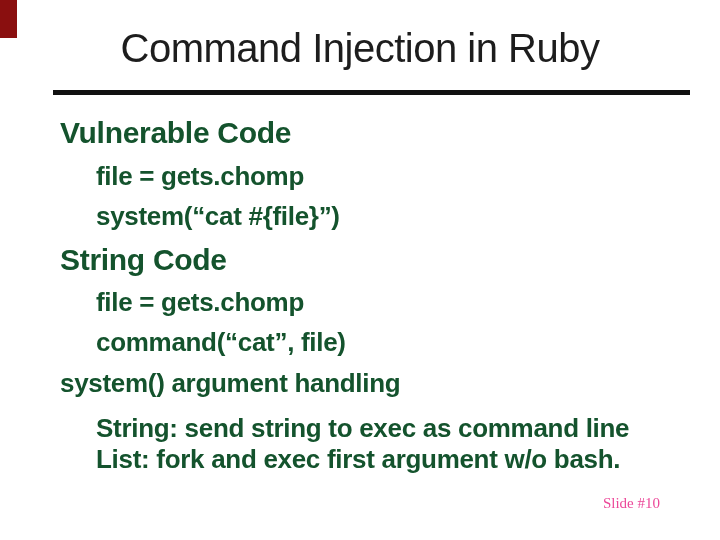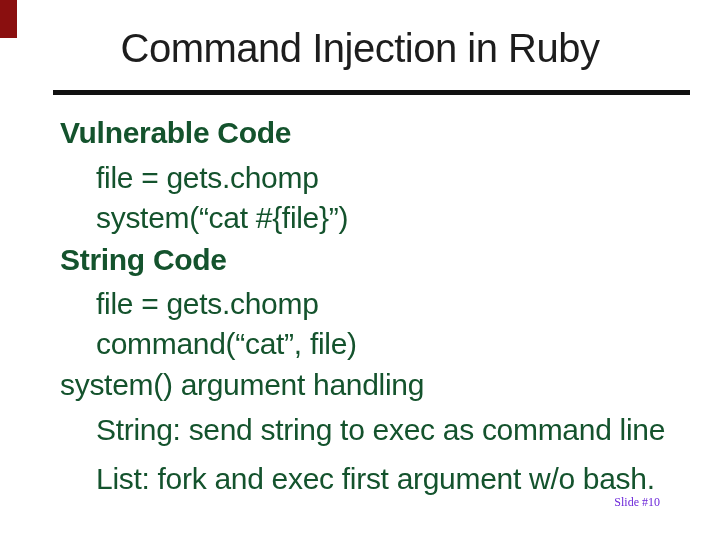--- a/index.html
+++ b/index.html
@@ -49,38 +49,38 @@
     color: #14532d;
   }
   .line.h1 {
     left: 60px;
     font-size: 30px;
     font-weight: 700;
     letter-spacing: -0.3px;
   }
   .line.h1light {
     left: 60px;
-    font-size: 30px;
-    font-weight: 400;
+    font-size: 26px;
+    font-weight: 700;
     letter-spacing: -0.3px;
     text-align: right;
   }
   .line.sub {
     left: 96px;
-    font-size: 30px;
-    font-weight: 400;
+    font-size: 26px;
+    font-weight: 700;
     letter-spacing: -0.3px;
   }
   .slide-footer {
     position: absolute;
     right: 60px;
     top: 495px;
     font-family: "Liberation Serif", serif;
-    font-size: 12px;
-    color: #6d28d9;
+    font-size: 15px;
+    color: #ec4899;
   }
 </style>
 </head>
 <body>
 
 <div class="slide" style="background: rgb(255, 255, 255);">
 
   <div class="accent-bar" style="background: rgb(138, 15, 15);"></div>
 
   <div class="slide-title">Command Injection in Ruby</div>
@@ -89,18 +89,18 @@
 
   <div id="body-lines">
       <div class="line h1" style="top: 116px;">Vulnerable Code</div>
       <div class="line sub" style="top: 161px;">file = gets.chomp</div>
       <div class="line sub" style="top: 201px;">system(“cat #{file}”)</div>
       <div class="line h1" style="top: 243px;">String Code</div>
       <div class="line sub" style="top: 287px;">file = gets.chomp</div>
       <div class="line sub" style="top: 327px;">command(“cat”, file)</div>
       <div class="line h1light" style="top: 368px;">system() argument handling</div>
       <div class="line sub" style="top: 413px;">String: send string to exec as command line</div>
-      <div class="line sub" style="top: 462px;">List: fork and exec first argument w/o bash.</div>
+      <div class="line sub" style="top: 444px;">List: fork and exec first argument w/o bash.</div>
     </div>
 
   <div class="slide-footer">Slide #10</div>
 
 </div>
 
 </body></html>

